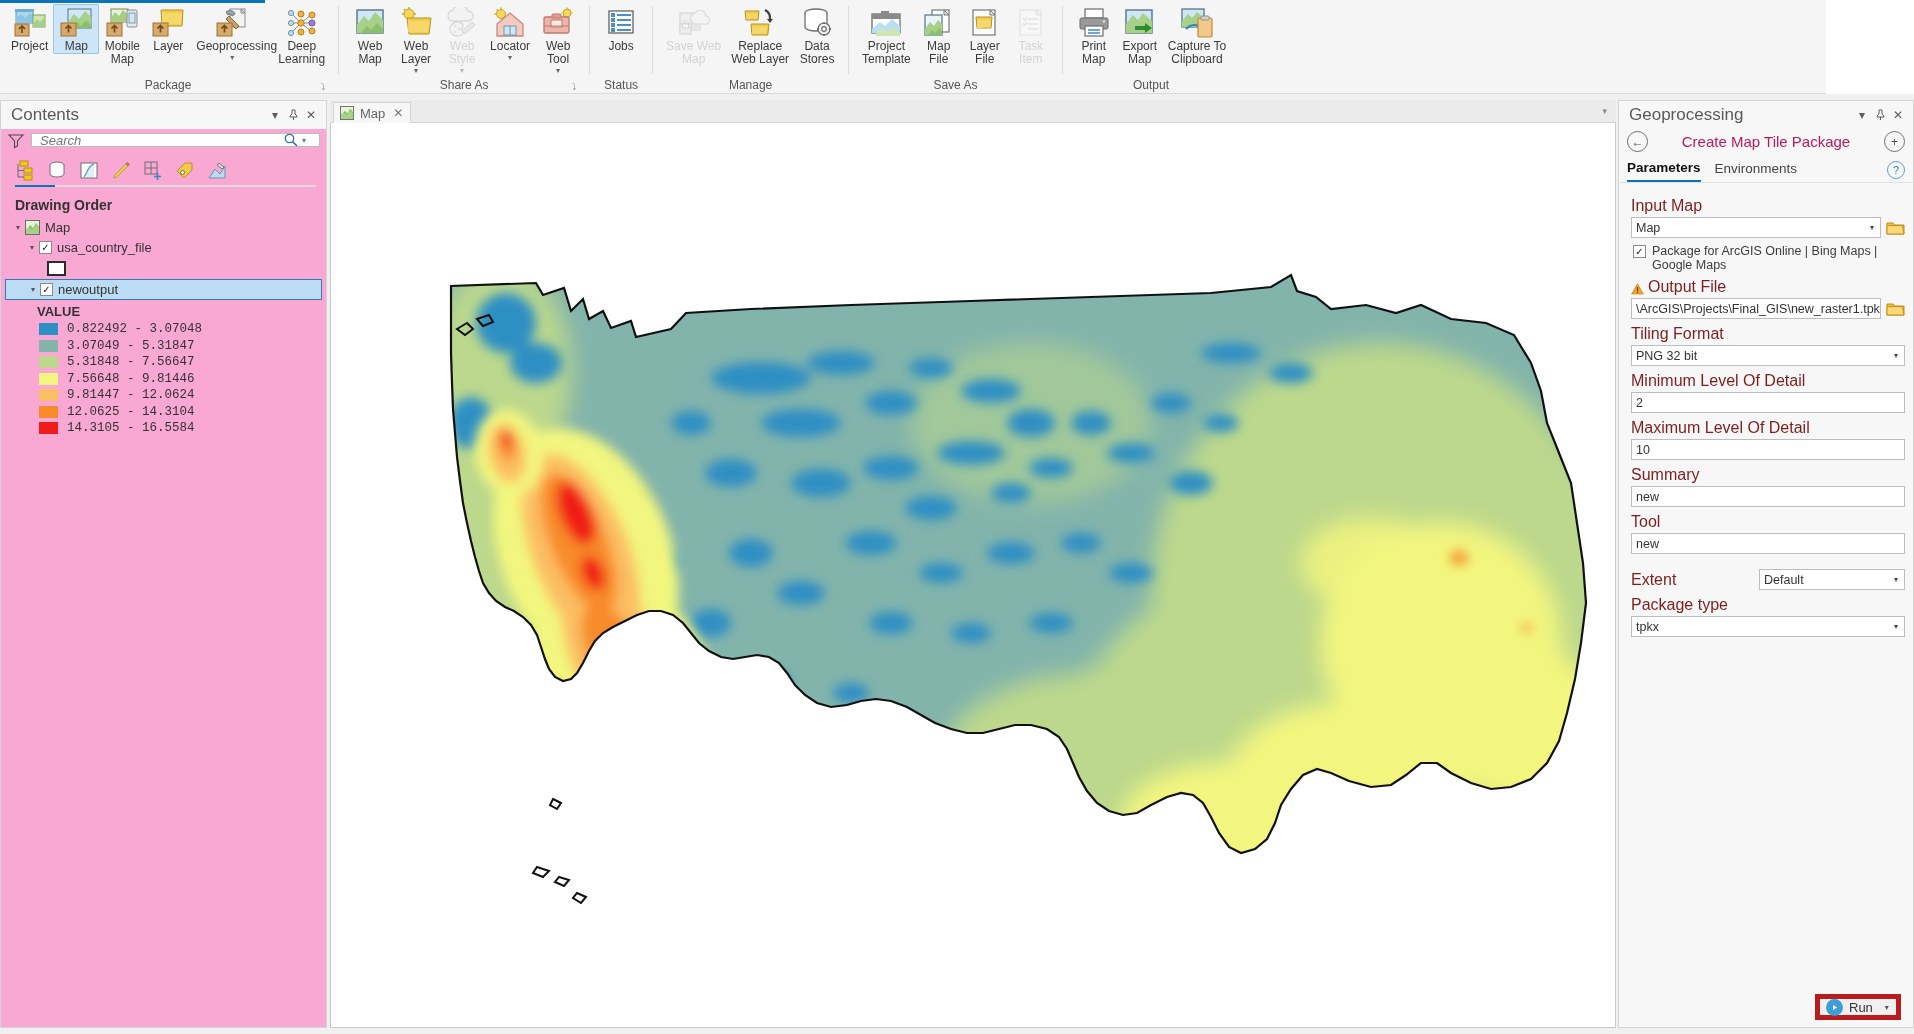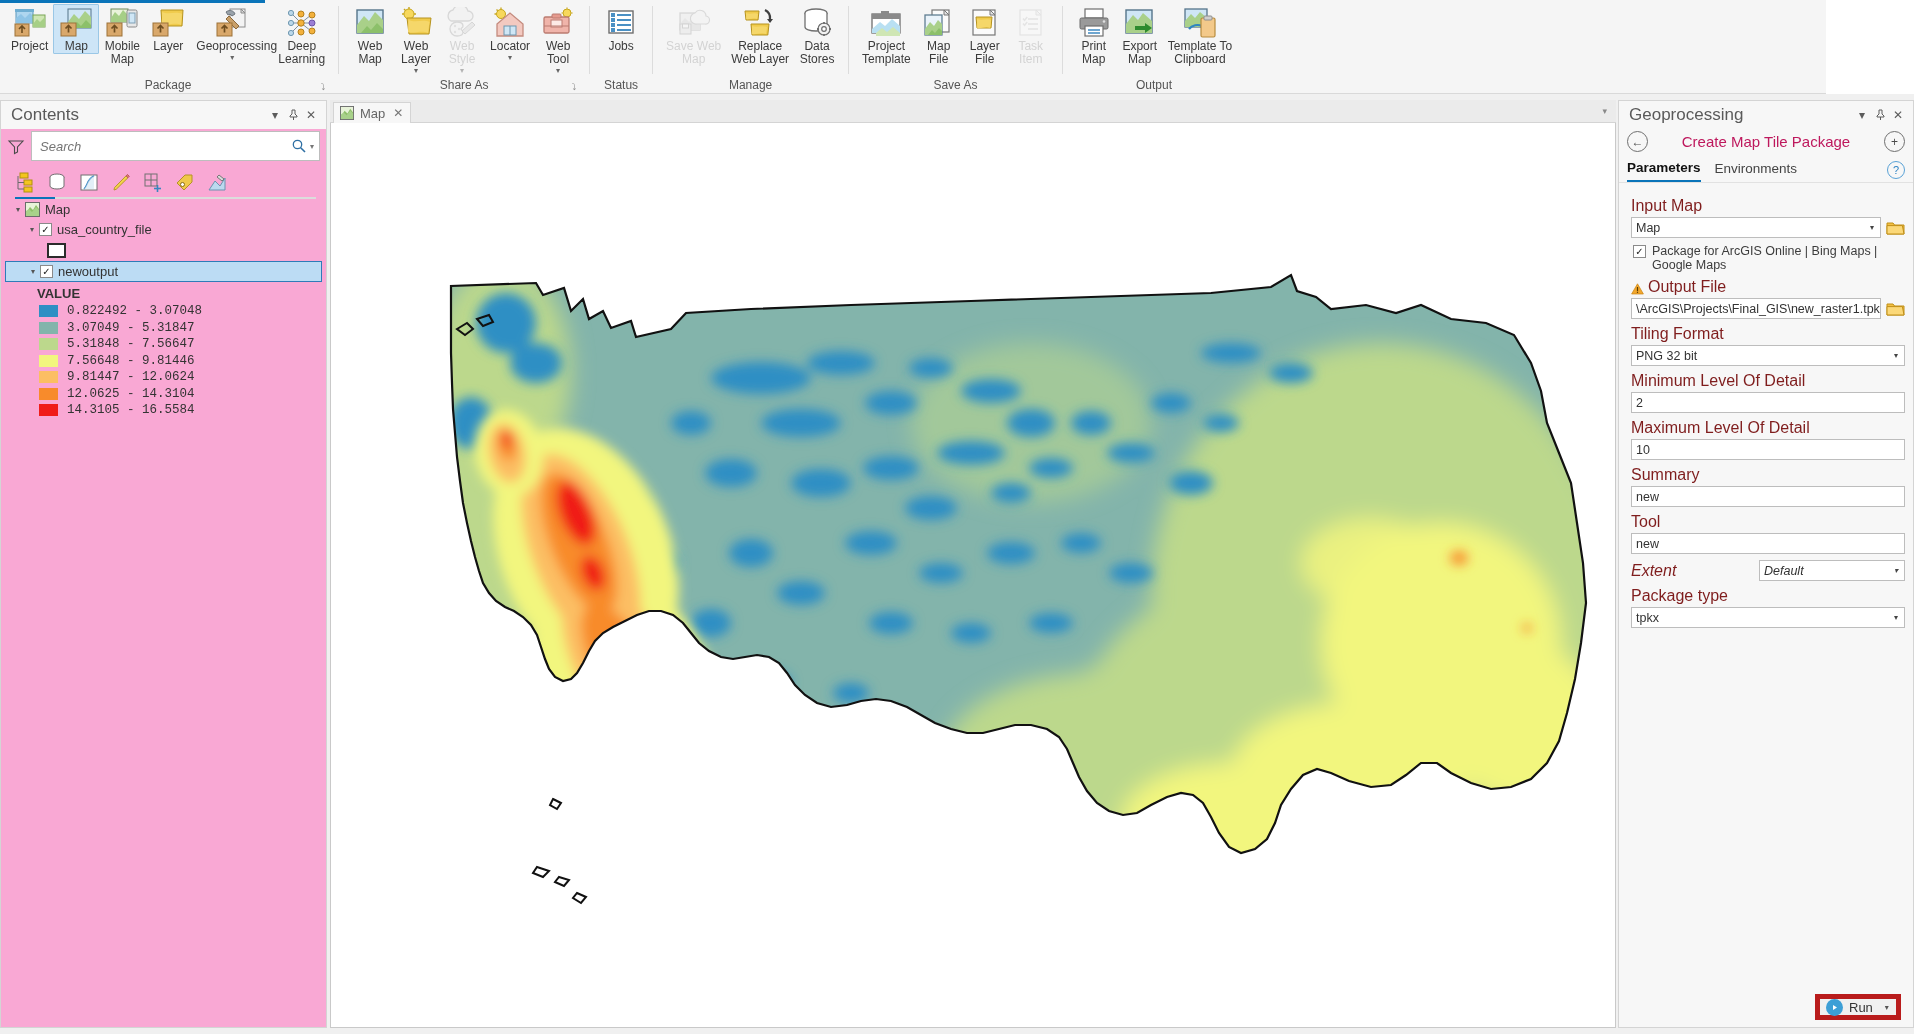--- a/index.html
+++ b/index.html
@@ -62,22 +62,22 @@
     height: 28px; display:flex; align-items:center; padding: 0 6px 0 10px;
     font-size: 17px; color: #5a5a5a; background:#f7f7f7;
   }
   .pane-title .ttl { flex: 1; }
   .pane-btn { width: 18px; height: 18px; display:flex; align-items:center; justify-content:center;
               color:#5c5c5c; cursor:pointer; font-size: 12px; }
 
   .search-row { display:flex; align-items:center; padding: 2px 6px 4px 6px; gap: 6px; }
   .filter-ico { width: 18px; height: 18px; flex: 0 0 18px; }
   .search-box {
-    flex: 1; height: 30px; border: 1px solid #bdbdbd; background:#fff;
-    display:flex; align-items:center; padding: 0 2px 0 6px;
+    flex: 1; height: 14px; border: 1px solid #bdbdbd; background:#fff;
+    display:flex; align-items:center; padding: 0 10px 0 6px;
   }
   .search-box input {
     flex:1; border: none; outline: none; font-size: 13px; font-style: italic;
     color:#7a7a7a; font-family: "Liberation Sans", sans-serif; background:transparent;
   }
   .search-ico { width:16px; height:16px; }
   .search-caret { font-size:8px; color:#777; padding: 0 3px; }
 
   .tabstrip { position: relative; padding: 2px 0 0 14px; }
   .tabstrip-icons { display: flex; gap: 12px; align-items: flex-end; height: 26px; }
@@ -148,21 +148,21 @@
     padding: 0 4px; color:#333; display:flex; align-items:center; overflow:hidden; white-space:nowrap;
   }
   .fld-input.combo { padding-right: 0; }
   .combo-arrow { margin-left:auto; width:16px; height:19px; display:flex; align-items:center; justify-content:center;
                  font-size:8px; color:#444; }
   .folder-btn { width:19px; height:18px; cursor:pointer; flex:0 0 19px; }
   .cb-row { display:flex; align-items:flex-start; gap:6px; margin: 6px 0 2px 2px; }
   .cb-box { width:13px; height:13px; border:1px solid #8a8a8a; background:#fff; display:flex;
             align-items:center; justify-content:center; font-size:10px; color:#222; cursor:pointer; flex:0 0 13px; margin-top:1px;}
   .cb-lbl { font-size:12.5px; color:#3c3c3c; line-height:14px; }
-  .inline-row { display:flex; margin-top:6px; gap:8px;font-style:italic; }
+  .inline-row { display:flex; margin-top:15px; gap:8px; }
   .inline-row .fld-label { margin:0; flex: 0 0 auto; width: 120px; }
   .gp-footer { height: 40px; display:flex; align-items:center; justify-content:flex-end; padding-right: 12px; }
   .run-btn {
     height: 26px; min-width: 86px; border:5px solid #b91c1c; background:#f0f0f0;
     display:flex; align-items:center; gap:6px; padding: 0 4px 0 6px; cursor:pointer; font-size:13px; color:#333;
   }
   .run-circ { width:17px; height:17px; border-radius:50%; background:#3d9fd6; display:flex;
               align-items:center; justify-content:center; }
   .run-caret { font-size:8px; color:#555; margin-left:6px; }
 </style>
@@ -481,21 +481,21 @@
             </div>
             <div class="rb-btn">
               <div class="rb-ico"><svg width="34" height="32" viewBox="0 0 34 32">
                   <rect x="2" y="2" width="22" height="18" fill="#cfe6f5" stroke="#55748a" stroke-width="1.3"></rect>
                   <path d="M2 14l6-7 4 4 5-6 7 6v9H2z" fill="#a9d089"></path>
                   <path d="M6 22c3-4 9-5 13-3" fill="none" stroke="#2e86c1" stroke-width="2.2"></path>
                   <path d="M18 17l3 3-4 1z" fill="#2e86c1"></path>
                   <rect x="18" y="11" width="14" height="19" rx="1.5" fill="#f3c98a" stroke="#b88c3e" stroke-width="1.2"></rect>
                   <rect x="21" y="9" width="8" height="4" rx="1" fill="#cfcfcf" stroke="#8e8e8e"></rect>
                 </svg></div>
-              <div class="rb-lbl">Template To
+              <div class="rb-lbl">Capture To
 Clipboard</div>
             </div>
           </div>
           <div class="rb-group-label"><span>Output</span></div>
         </div>
       </div>
   </div>
 
   <div id="body">
 
@@ -580,20 +580,21 @@
               <path d="M2 18l6-9 5 5 5-8v12z" fill="#bcd9ef" stroke="#6b93b0"></path>
               <path d="M12 3l5 4-2 2-5-4z" fill="#d9d9d9" stroke="#777"></path>
             </svg>
           </span>
         </div>
         <div class="tabstrip-rule">
             <span class="on"></span>
           </div>
       </div>
 
+      <div class="drawing-order">Drawing Order</div>
 
       <div class="toc">
 
         <div class="toc-row" style="padding-left:6px;">
           <span class="exp">▾</span>
           <span class="lyr-ico">
             <svg width="15" height="15" viewBox="0 0 15 15">
                 <rect x="0.5" y="0.5" width="14" height="14" fill="#e8f3d9" stroke="#6b6b6b"></rect>
                 <path d="M1 11l4-6 3 3 3-5 3 4v4z" fill="#8fbf6a"></path>
                 <path d="M1 9l3-2 3 3 4-5 3 3v6H1z" fill="#a8d18a"></path>

